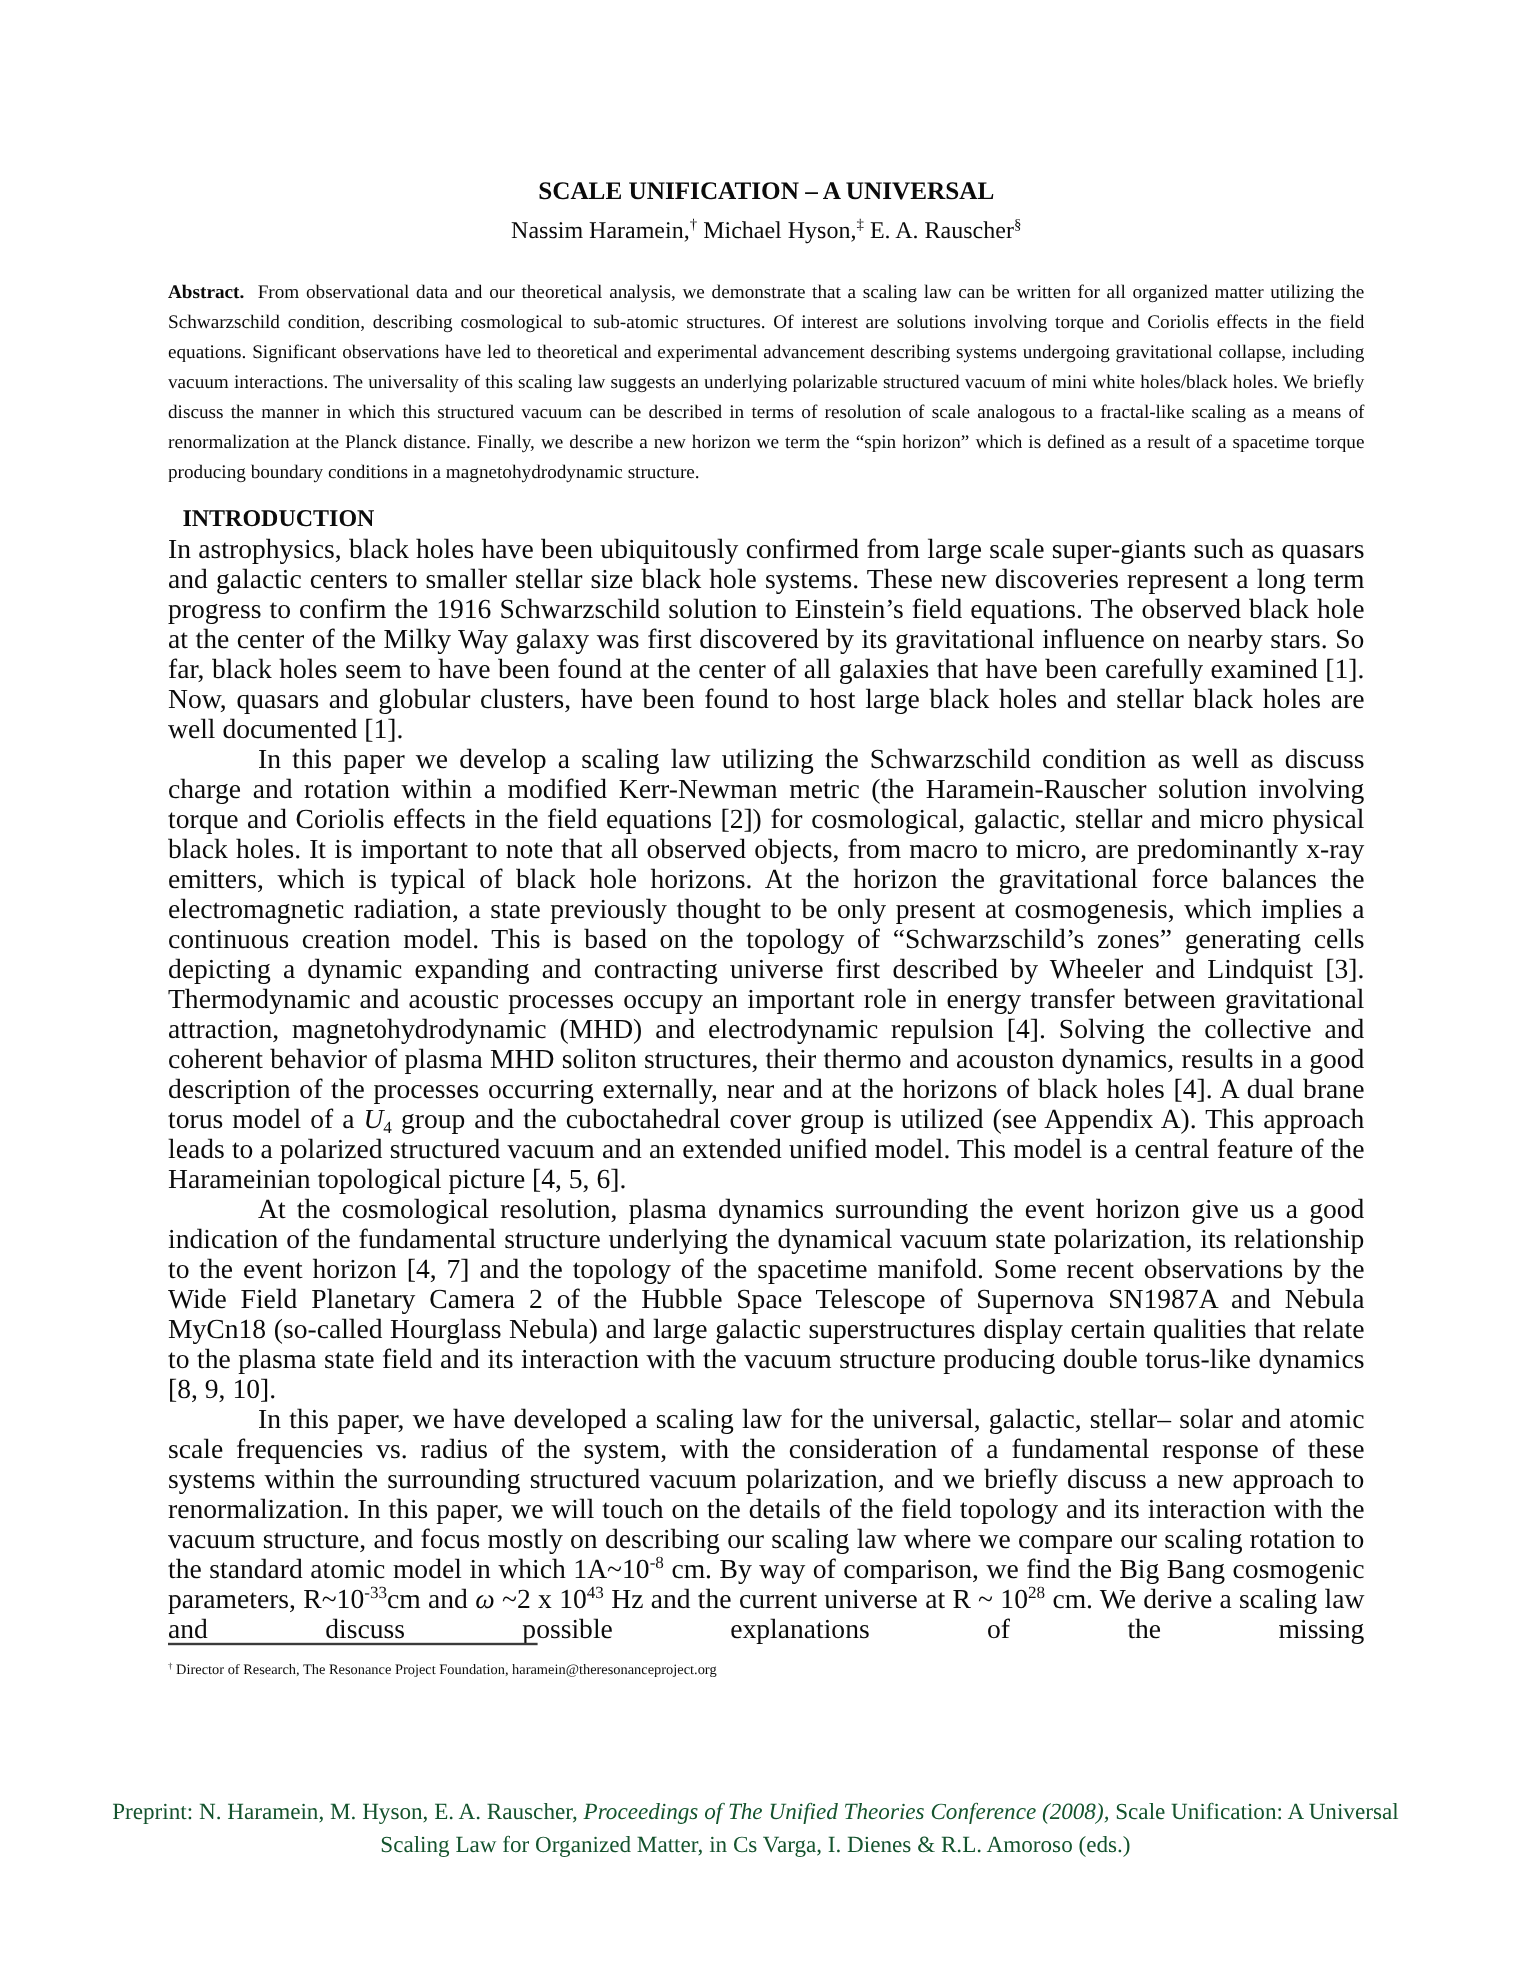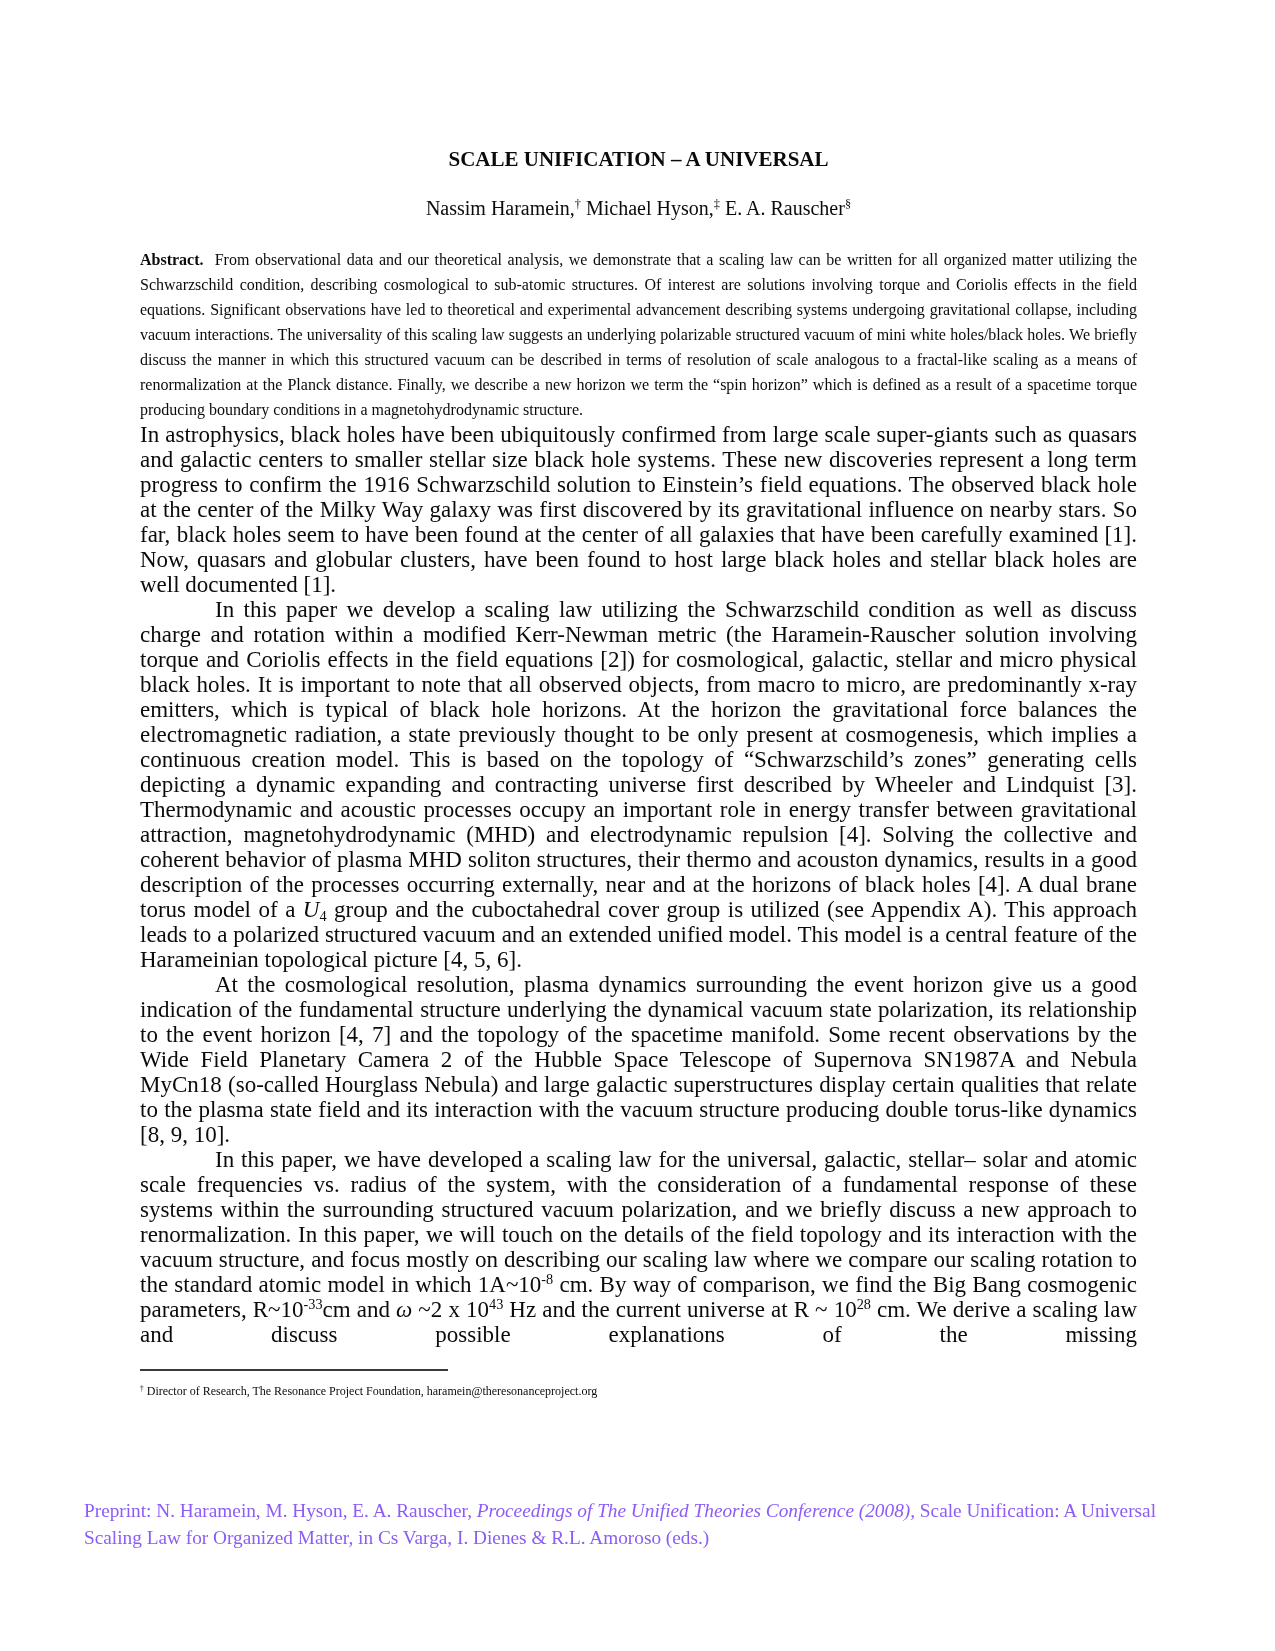--- a/index.html
+++ b/index.html
@@ -15,21 +15,21 @@
     overflow: hidden;
   }
   .title {
     margin: 0;
     font-size: 21px;
     line-height: 25px;
     font-weight: 700;
     text-align: center;
   }
   .authors {
-    margin: 24px 0 0 0;
+    margin: 8px 0 0 0;
     font-size: 20px;
     line-height: 25px;
     text-align: center;
   }
   .abstract {
     margin: 26px 0 0 0;
     font-size: 16px;
     line-height: 25px;
     text-align: justify;
   }
@@ -77,42 +77,44 @@
     top: 1378px;
     font-size: 12px;
     line-height: 26px;
   }
   .footnote { margin: 0; }
   .page-footer {
     position: absolute;
     left: 84px;
     right: 100px;
     top: 1497px;
+    text-align: center;
     font-size: 19.3px;
     line-height: 27px;
-    color: #8b5cf6;
+    color: #14532d;
   }
 </style>
 </head>
 <body>
 
 <div class="page">
 
   <h1 class="title">
     <span>SCALE UNIFICATION – A UNIVERSAL</span><br>
   </h1>
 
   <p class="authors">
     <span>Nassim Haramein,</span><span class="sup-s">†</span><span> Michael Hyson,</span><span class="sup-s">‡</span><span> E. A. Rauscher</span><span class="sup-s">§</span>
   </p>
 
   <p class="abstract">
     <span class="label">Abstract.</span><span>&nbsp; From observational data and our theoretical analysis, we demonstrate that a scaling law can be written for all organized matter utilizing the Schwarzschild condition, describing cosmological to sub-atomic structures.  Of interest are solutions involving torque and Coriolis effects in the field equations.  Significant observations have led to theoretical and experimental advancement describing systems undergoing gravitational collapse, including vacuum interactions.  The universality of this scaling law suggests an underlying polarizable structured vacuum of mini white holes/black holes. We briefly discuss the manner in which this structured vacuum can be described in terms of resolution of scale analogous to a fractal-like scaling as a means of renormalization at the Planck distance.  Finally, we describe a new horizon we term the “spin horizon” which is defined as a result of a spacetime torque producing boundary conditions in a magnetohydrodynamic structure.</span>
   </p>
 
+  <h2 class="section-heading">INTRODUCTION</h2>
 
   <p class="body-par">In astrophysics, black holes have been ubiquitously confirmed from large scale super-giants such as quasars and galactic centers to smaller stellar size black hole systems.  These new discoveries represent a long term progress to confirm the 1916 Schwarzschild solution to Einstein’s field equations.   The observed black hole at the center of the Milky Way galaxy was first discovered by its gravitational influence on nearby stars. So far, black holes seem to have been found at the center of all galaxies that have been carefully examined [1].  Now, quasars and globular clusters, have been found to host large black holes and stellar black holes are well documented [1].</p>
 
   <p class="body-par indent">
     <span>In this paper we develop a scaling law utilizing the Schwarzschild condition as well as discuss charge and rotation within a modified Kerr-Newman metric (the Haramein-Rauscher solution involving torque and Coriolis effects in the field equations [2]) for cosmological, galactic, stellar and micro physical black holes. It is important to note that all observed objects, from macro to micro, are predominantly x-ray emitters, which is typical of black hole horizons. At the horizon the gravitational force balances the electromagnetic radiation, a state previously thought to be only present at cosmogenesis, which implies a continuous creation model. This is based on the topology of “Schwarzschild’s zones” generating cells depicting a dynamic expanding and contracting universe first described by Wheeler and Lindquist [3]. Thermodynamic and acoustic processes occupy an important role in energy transfer between gravitational attraction, magnetohydrodynamic (MHD) and electrodynamic repulsion [4].  Solving the collective and coherent behavior of plasma MHD soliton structures, their thermo and acouston dynamics, results in a good description of the processes occurring externally, near and at the horizons of black holes [4]. A dual brane torus model of a </span><span class="it">U</span><span class="sub-s">4</span><span> group  and the cuboctahedral cover group is utilized (see Appendix A). This approach leads to a polarized structured vacuum and an extended unified model.  This model is a central feature of the Harameinian topological picture [4, 5, 6].</span>
   </p>
 
   <p class="body-par indent">At the cosmological resolution, plasma dynamics surrounding the event horizon give us a good indication of the fundamental structure underlying the dynamical vacuum state polarization, its relationship to the event horizon [4, 7] and the topology of the spacetime manifold. Some recent observations by the Wide Field Planetary Camera 2 of the Hubble Space Telescope of Supernova SN1987A and Nebula MyCn18 (so-called Hourglass Nebula) and large galactic superstructures display certain qualities that relate to the plasma state field and its interaction with the vacuum structure producing double torus-like dynamics [8, 9, 10].</p>
 
   <p class="body-par indent justify-last">

